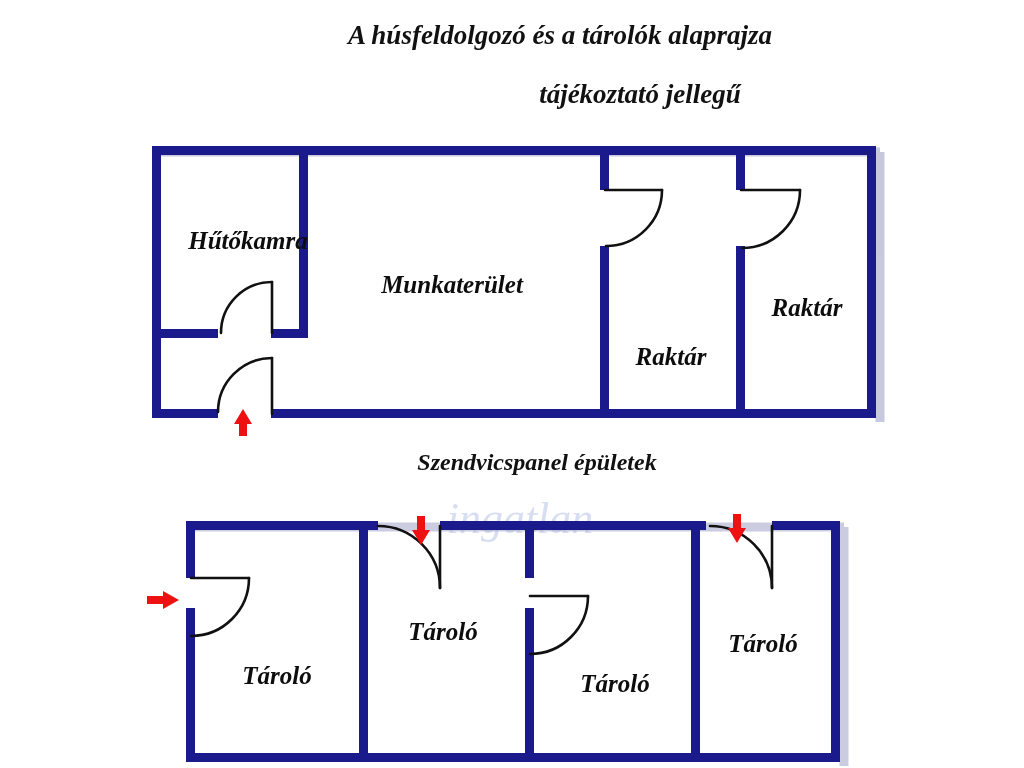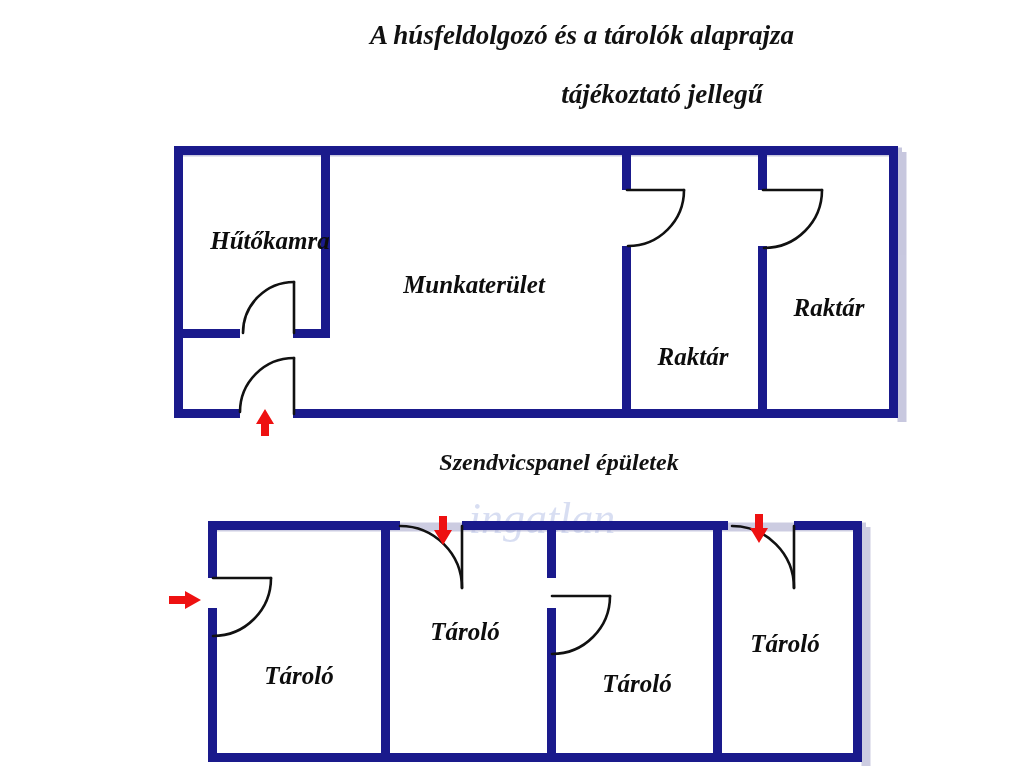--- a/index.html
+++ b/index.html
@@ -12,21 +12,20 @@
     height: 768px;
     position: relative;
     font-family: "Liberation Serif", "DejaVu Serif", serif;
     overflow: hidden;
   }
   #plan-root {
     position: absolute;
     left: 0; top: 0;
     width: 900px;
     height: 768px;
-    padding-left: 22px;
   }
   svg.plan {
     display: block;
     width: 1024px;
     height: 768px;
   }
   .title-text {
     font-family: "Liberation Serif", "DejaVu Serif", serif;
     font-weight: bold;
     font-style: italic;

